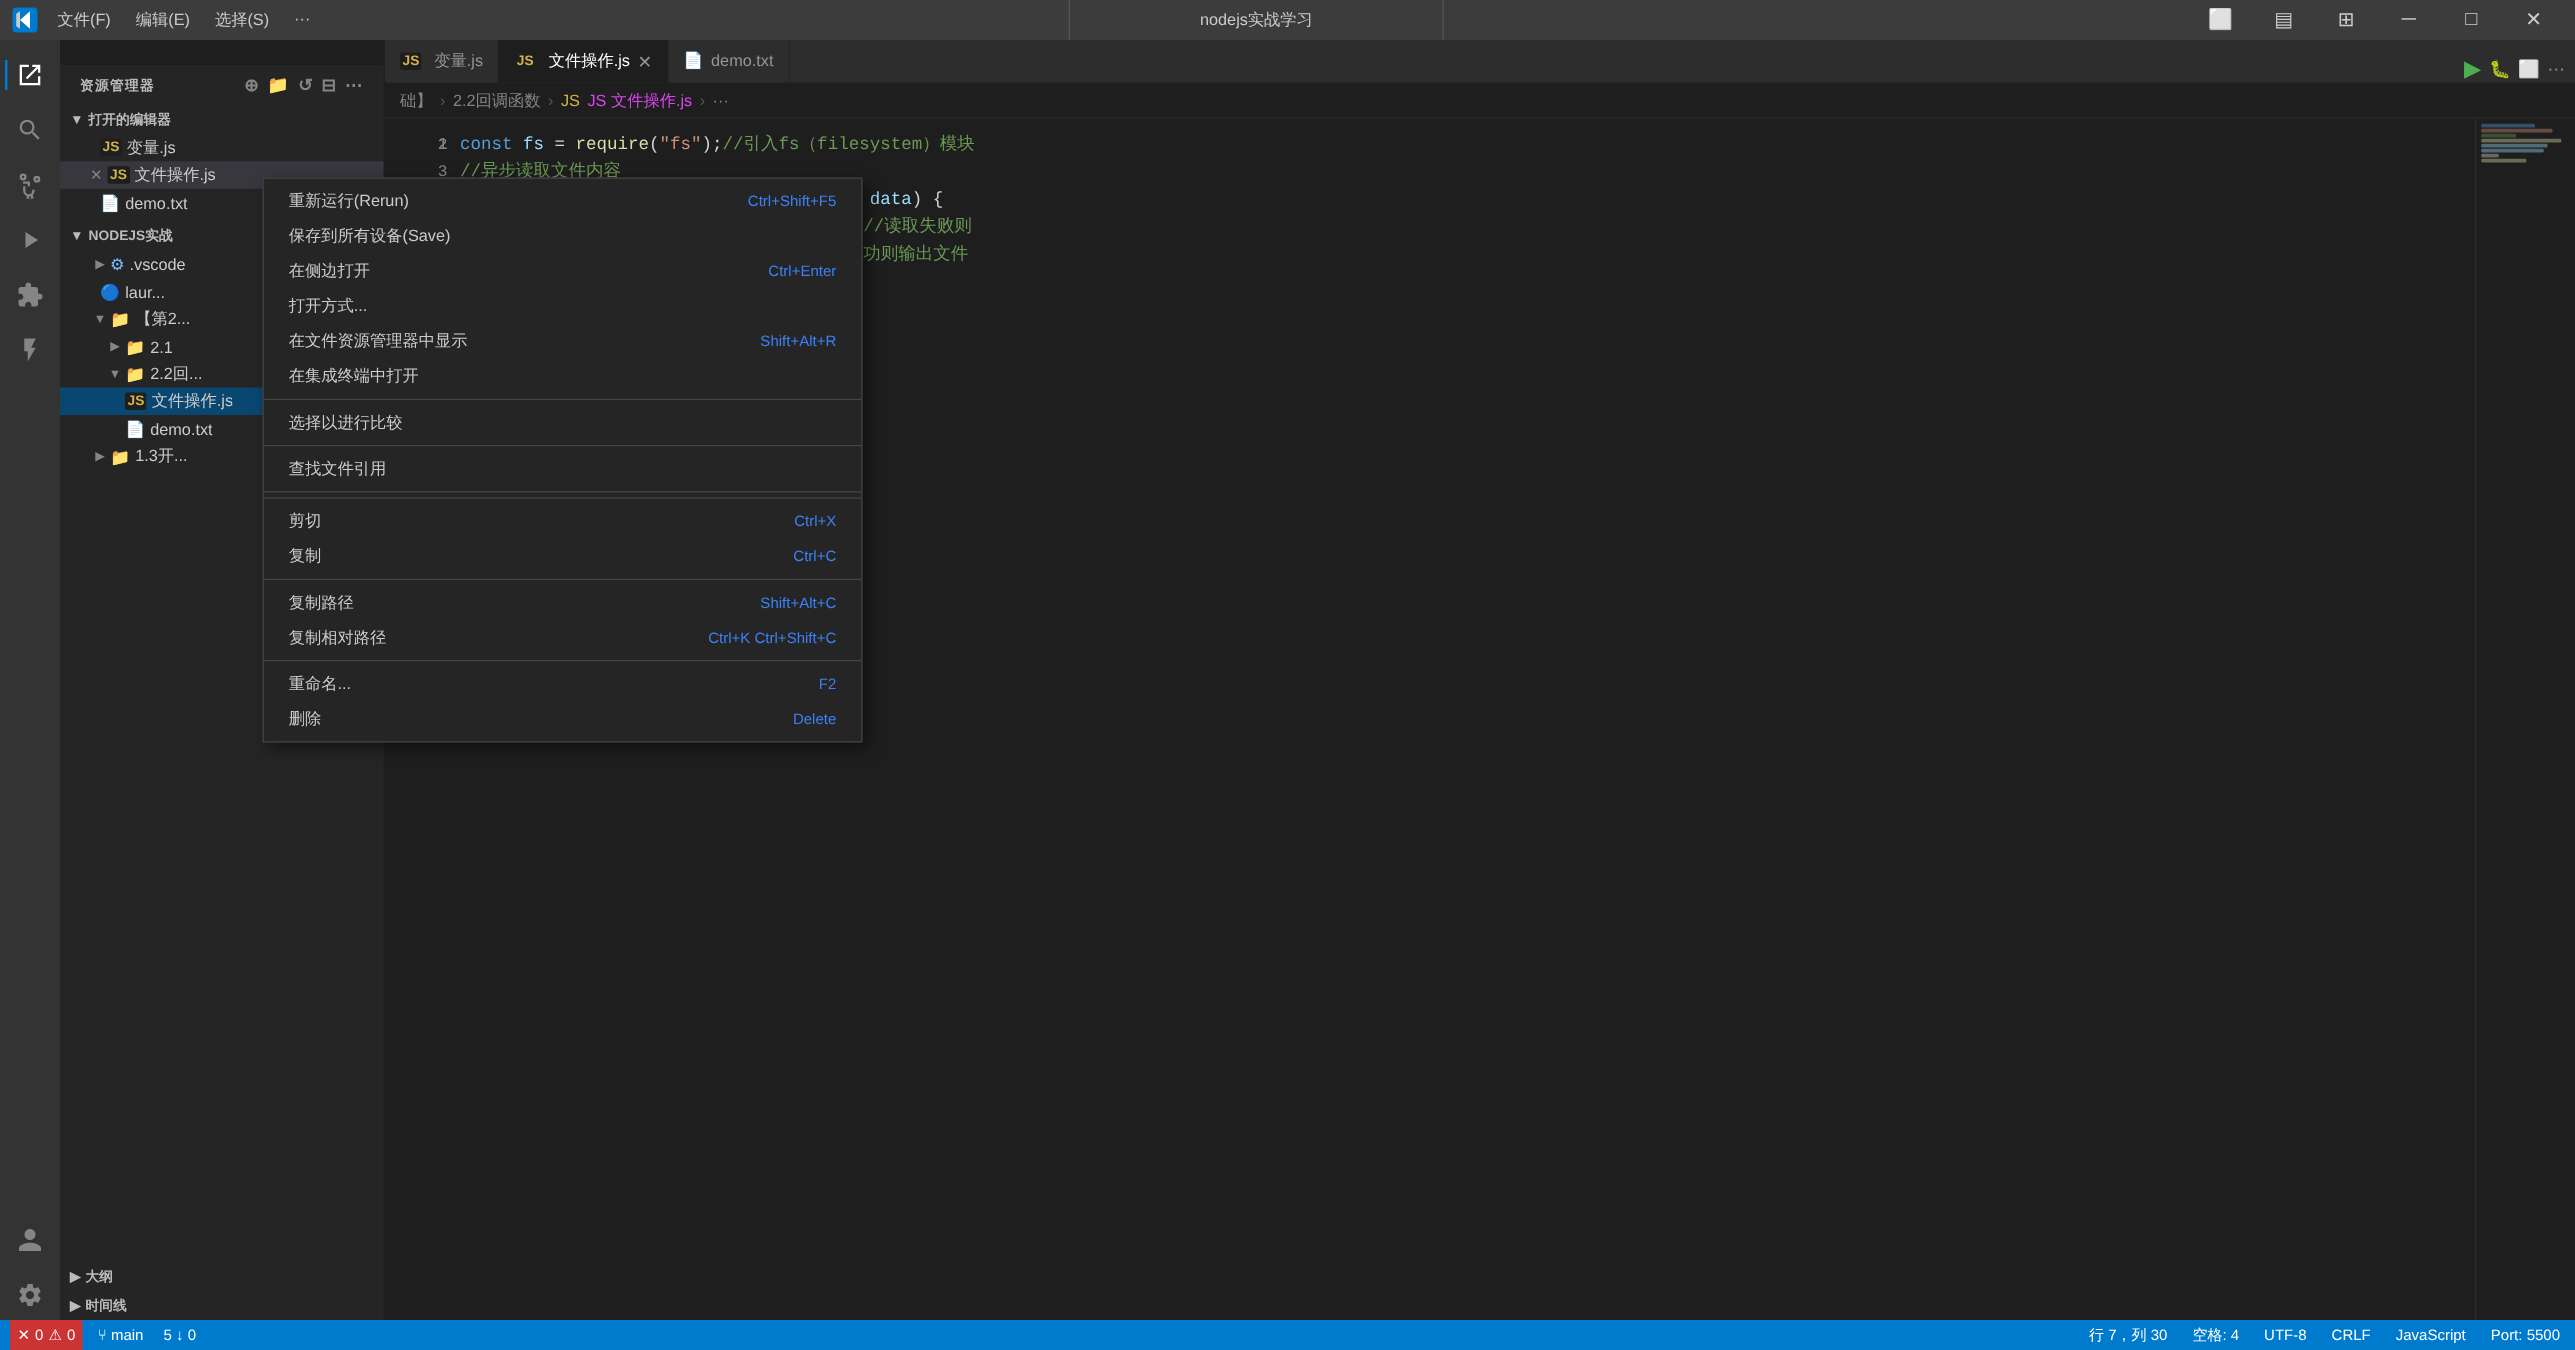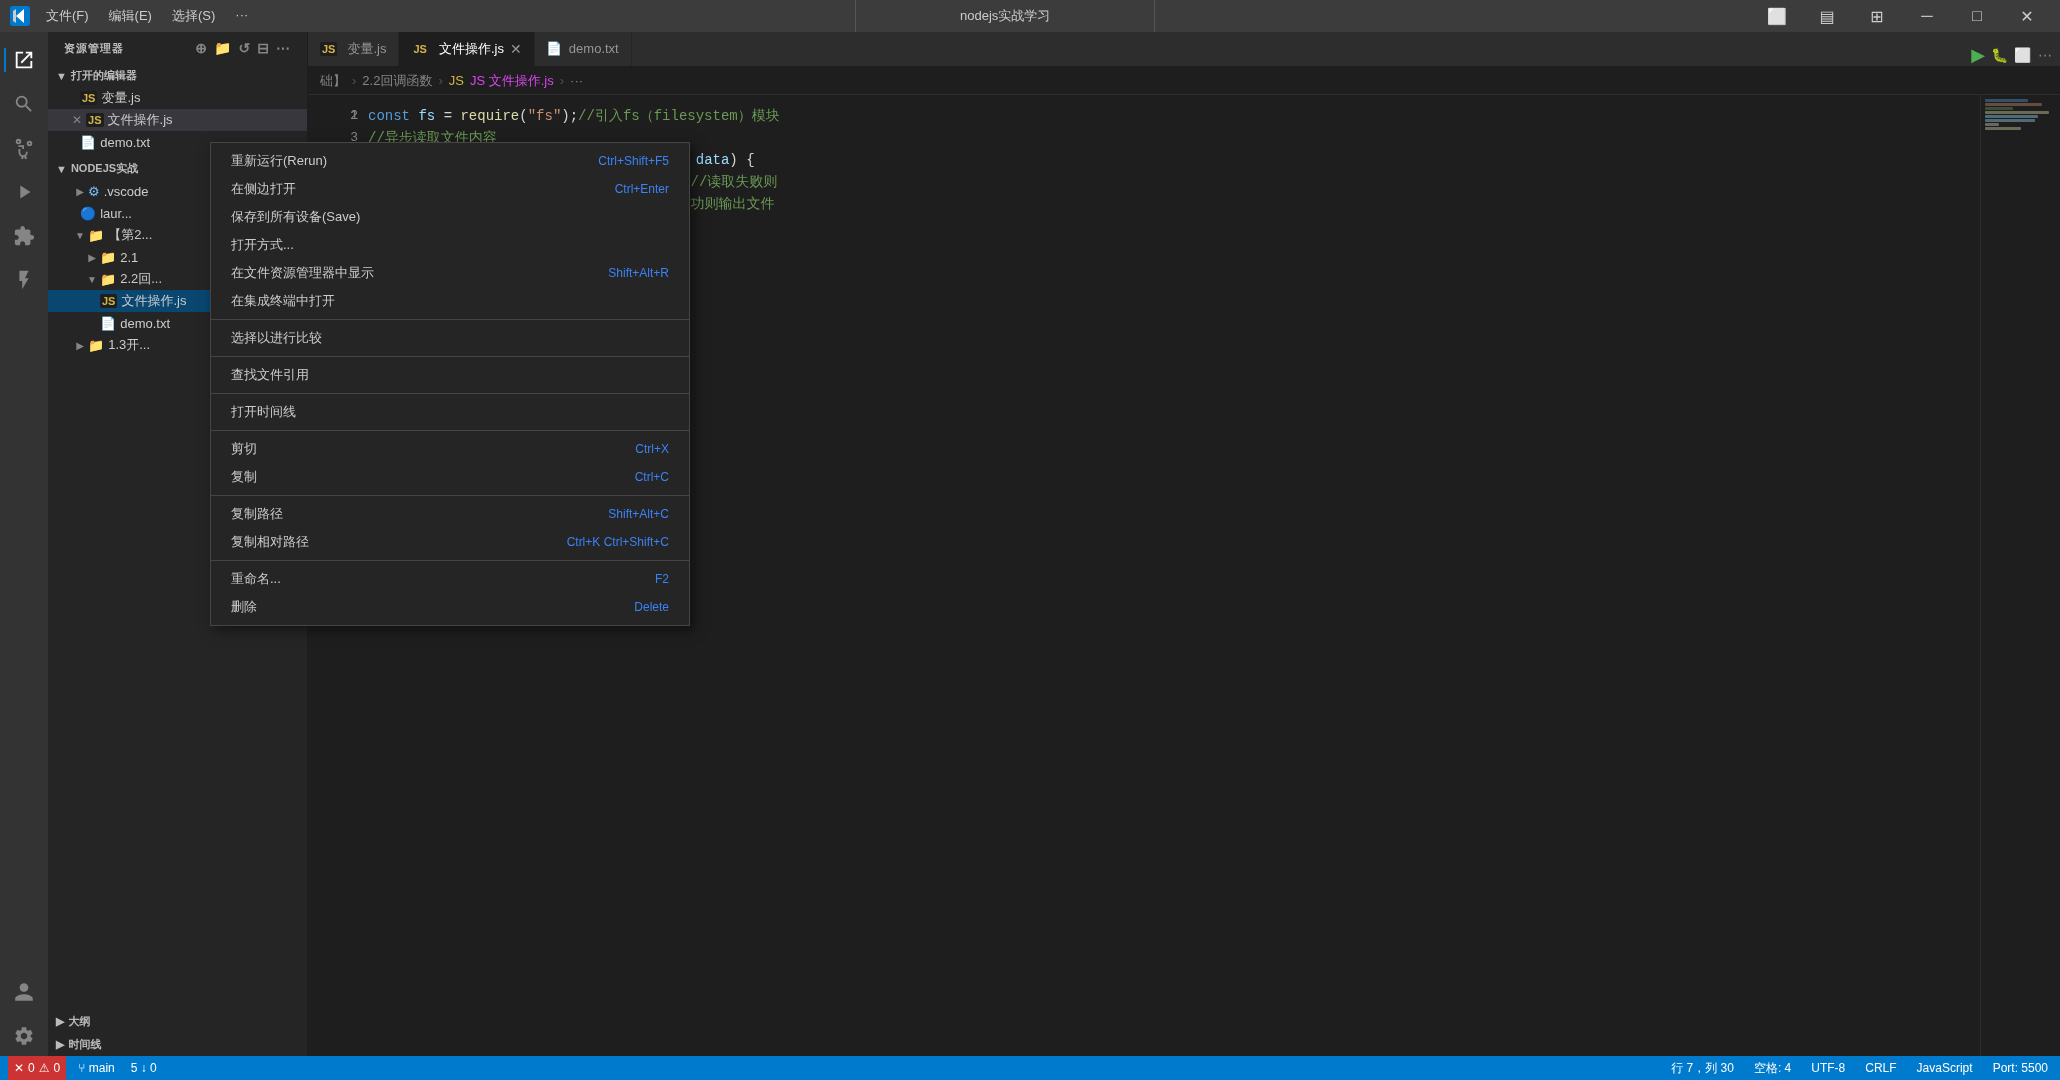--- a/index.html
+++ b/index.html
@@ -105,20 +105,21 @@
 
     
     .sidebar {
       width: 260px;
       background: #252526;
       display: flex;
       flex-direction: column;
       flex-shrink: 0;
       overflow: hidden;
       border-right: 1px solid #1e1e1e;
+      margin-top: 20px;
     }
     .sidebar-header {
       display: flex;
       align-items: center;
       justify-content: space-between;
       padding: 8px 16px;
       font-size: 11px;
       font-weight: 700;
       text-transform: uppercase;
       letter-spacing: 1px;
@@ -639,28 +640,28 @@
   </div>
 </div>
 
 <div class="context-menu-overlay">
   <div class="context-menu">
     <div class="menu-item">
       <span class="menu-item-label">重新运行(Rerun)</span>
       <span class="shortcut">Ctrl+Shift+F5</span>
     </div>
     <div class="menu-item">
+      <span class="menu-item-label">保存到所有设备(Save)</span>
+      <span class="shortcut"></span>
+    </div>
+    <div class="menu-item">
       <span class="menu-item-label">在侧边打开</span>
       <span class="shortcut">Ctrl+Enter</span>
     </div>
     <div class="menu-item">
-      <span class="menu-item-label">保存到所有设备(Save)</span>
-      <span class="shortcut"></span>
-    </div>
-    <div class="menu-item">
       <span class="menu-item-label">打开方式...</span>
       <span class="shortcut"></span>
     </div>
     <div class="menu-item">
       <span class="menu-item-label">在文件资源管理器中显示</span>
       <span class="shortcut">Shift+Alt+R</span>
     </div>
     <div class="menu-item">
       <span class="menu-item-label">在集成终端中打开</span>
       <span class="shortcut"></span>
@@ -669,24 +670,20 @@
     <div class="menu-item">
       <span class="menu-item-label">选择以进行比较</span>
       <span class="shortcut"></span>
     </div>
     <div class="menu-separator"></div>
     <div class="menu-item">
       <span class="menu-item-label">查找文件引用</span>
       <span class="shortcut"></span>
     </div>
     <div class="menu-separator"></div>
-    <div class="menu-item">
-      <span class="menu-item-label">打开时间线</span>
-      <span class="shortcut"></span>
-    </div>
     <div class="menu-separator"></div>
     <div class="menu-item">
       <span class="menu-item-label">剪切</span>
       <span class="shortcut">Ctrl+X</span>
     </div>
     <div class="menu-item">
       <span class="menu-item-label">复制</span>
       <span class="shortcut">Ctrl+C</span>
     </div>
     <div class="menu-separator"></div>

